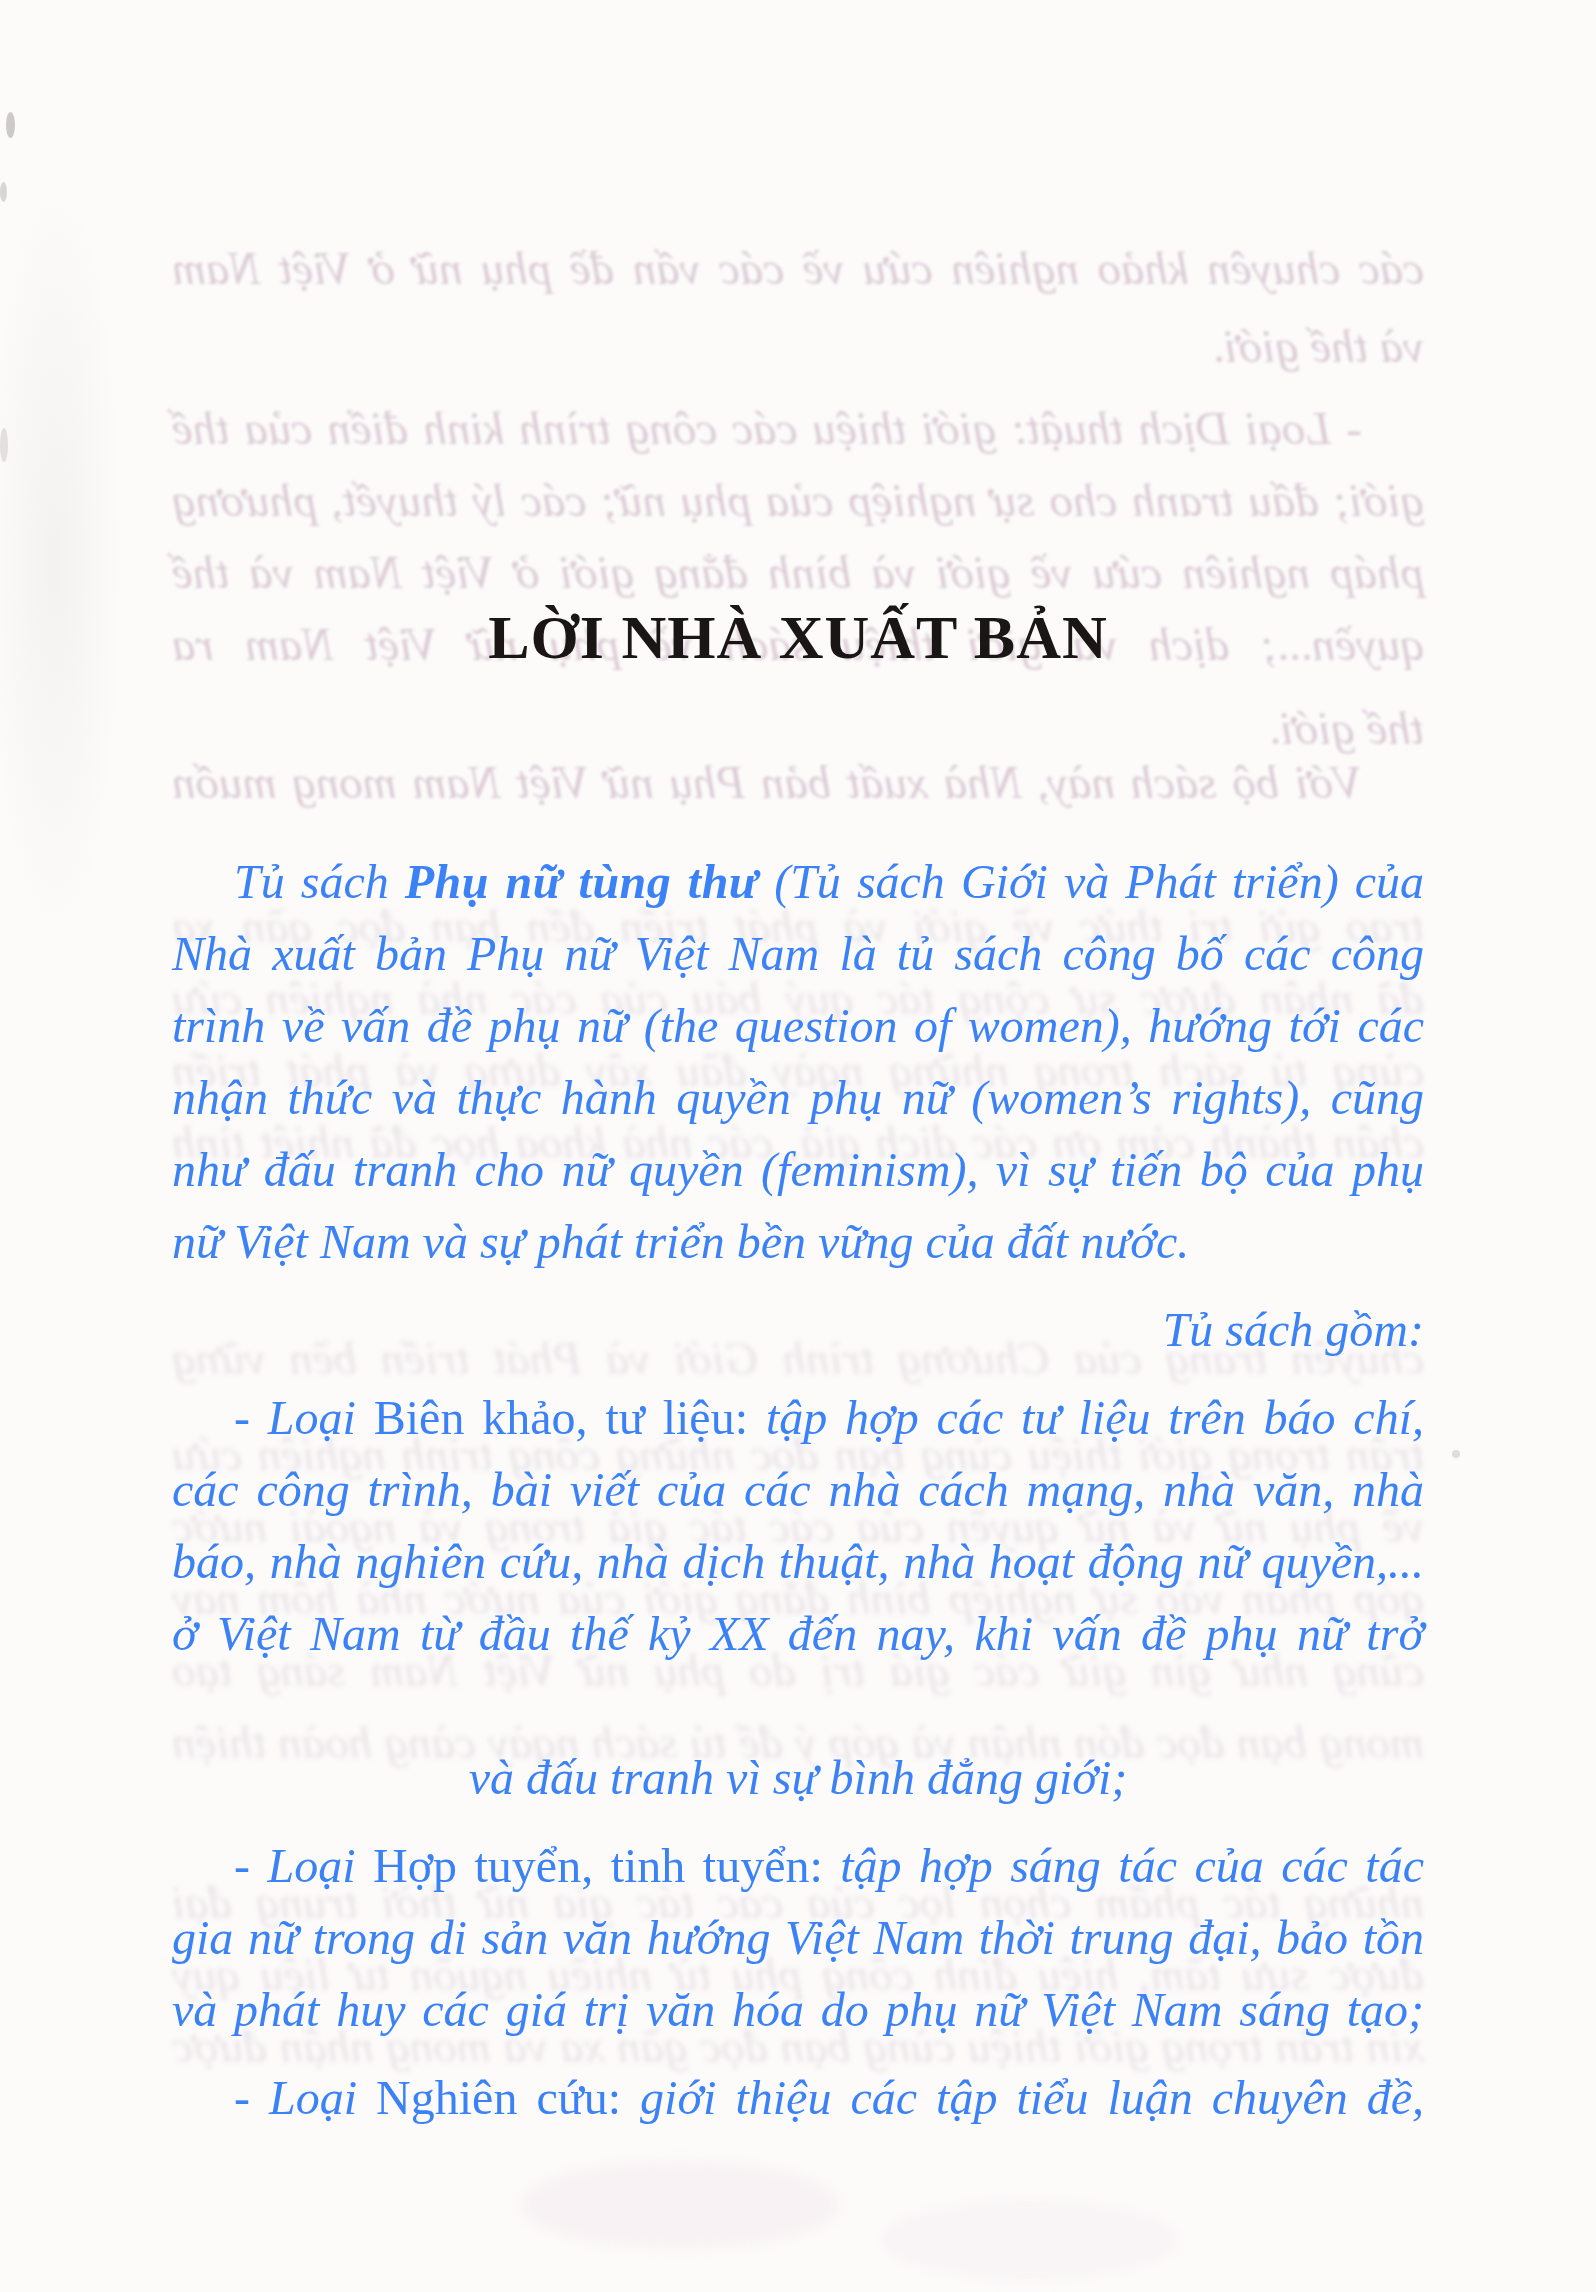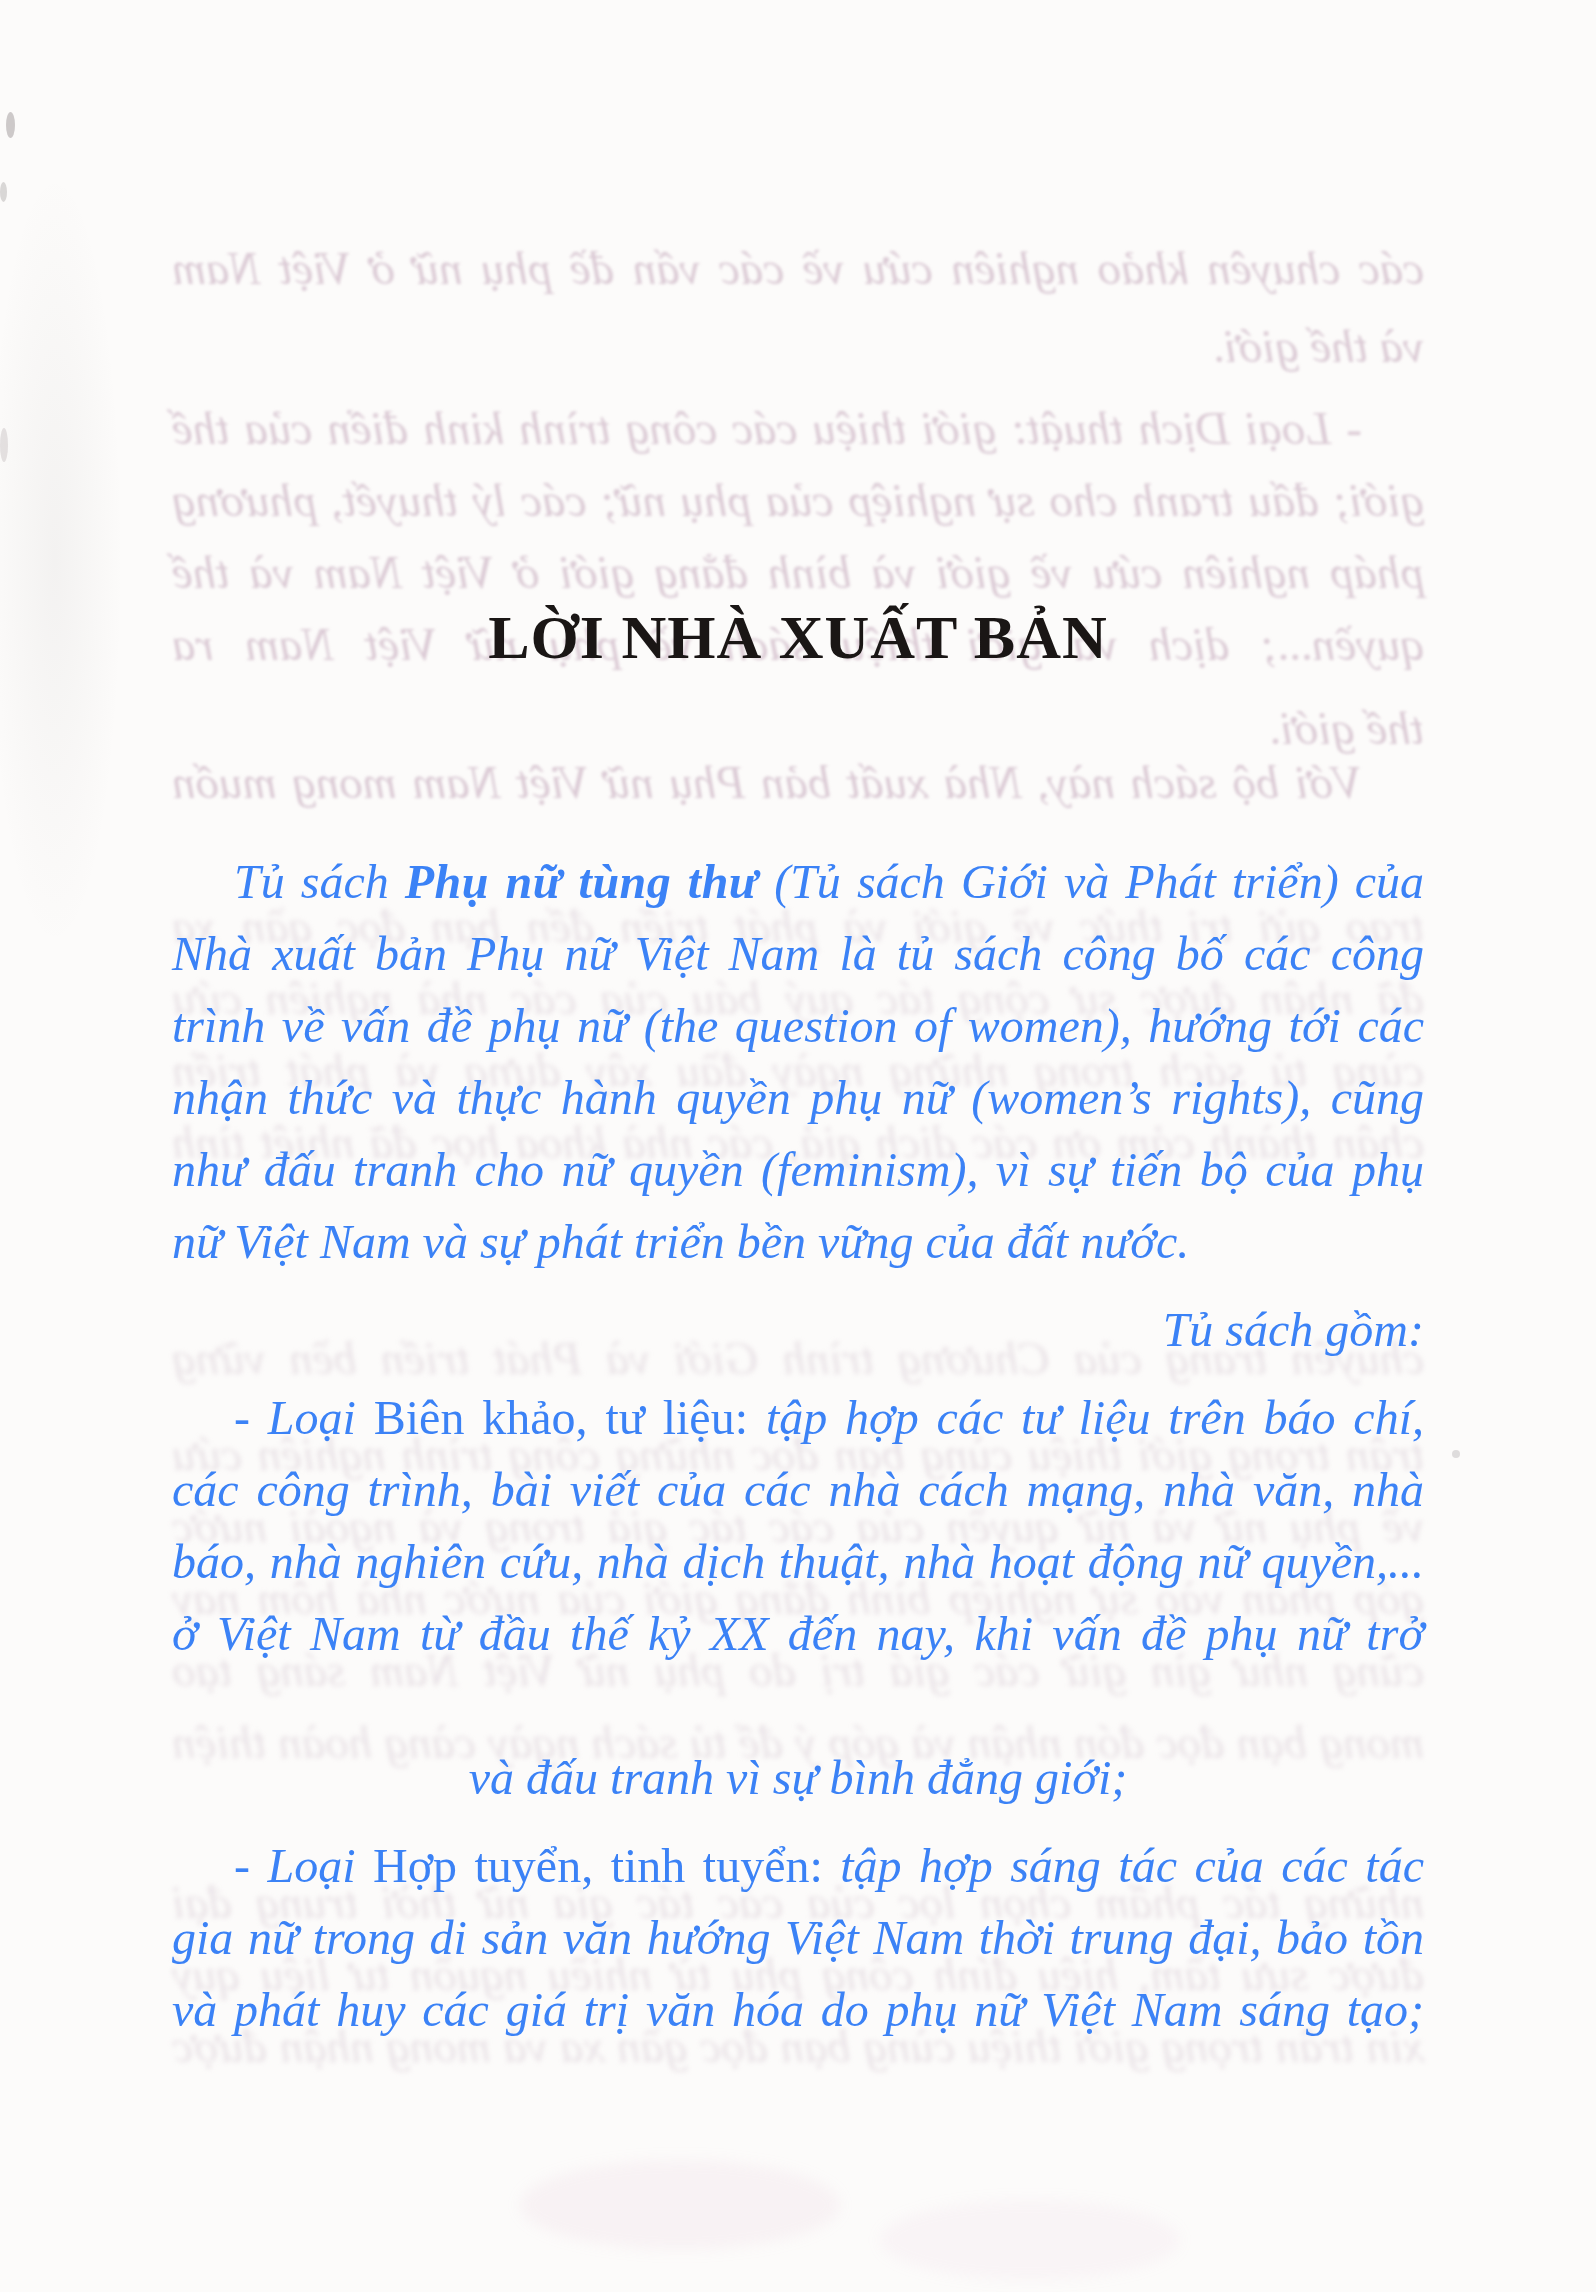--- a/index.html
+++ b/index.html
@@ -107,13 +107,14 @@
     <div class="line" style="top: 1212px;"><span class="it">nữ Việt Nam và sự phát triển bền vững của đất nước.</span></div>
     <div class="line indent" style="top: 1300px;"><span class="it">Tủ sách gồm:</span></div>
     <div class="line fill indent" style="top: 1388px;"><span class="it">- Loại </span><span class="rm">Biên khảo, tư liệu:</span><span class="it"> tập hợp các tư liệu trên báo chí,</span></div>
     <div class="line fill" style="top: 1460px;"><span class="it">các công trình, bài viết của các nhà cách mạng, nhà văn, nhà</span></div>
     <div class="line fill" style="top: 1532px;"><span class="it">báo, nhà nghiên cứu, nhà dịch thuật, nhà hoạt động nữ quyền,...</span></div>
     <div class="line fill" style="top: 1604px;"><span class="it">ở Việt Nam từ đầu thế kỷ XX đến nay, khi vấn đề phụ nữ trở</span></div>
     <div class="line" style="top: 1748px; text-align: center;"><span class="it">và đấu tranh vì sự bình đẳng giới;</span></div>
     <div class="line fill indent" style="top: 1836px;"><span class="it">- Loại </span><span class="rm">Hợp tuyển, tinh tuyển:</span><span class="it"> tập hợp sáng tác của các tác</span></div>
     <div class="line fill" style="top: 1908px;"><span class="it">gia nữ trong di sản văn hướng Việt Nam thời trung đại, bảo tồn</span></div>
     <div class="line fill" style="top: 1980px;"><span class="it">và phát huy các giá trị văn hóa do phụ nữ Việt Nam sáng tạo;</span></div>
+    <div class="line fill indent" style="top: 2068px;"><span class="it">- Loại </span><span class="rm">Nghiên cứu:</span><span class="it"> giới thiệu các tập tiểu luận chuyên đề,</span></div>
   </div>
 
 </body></html>

